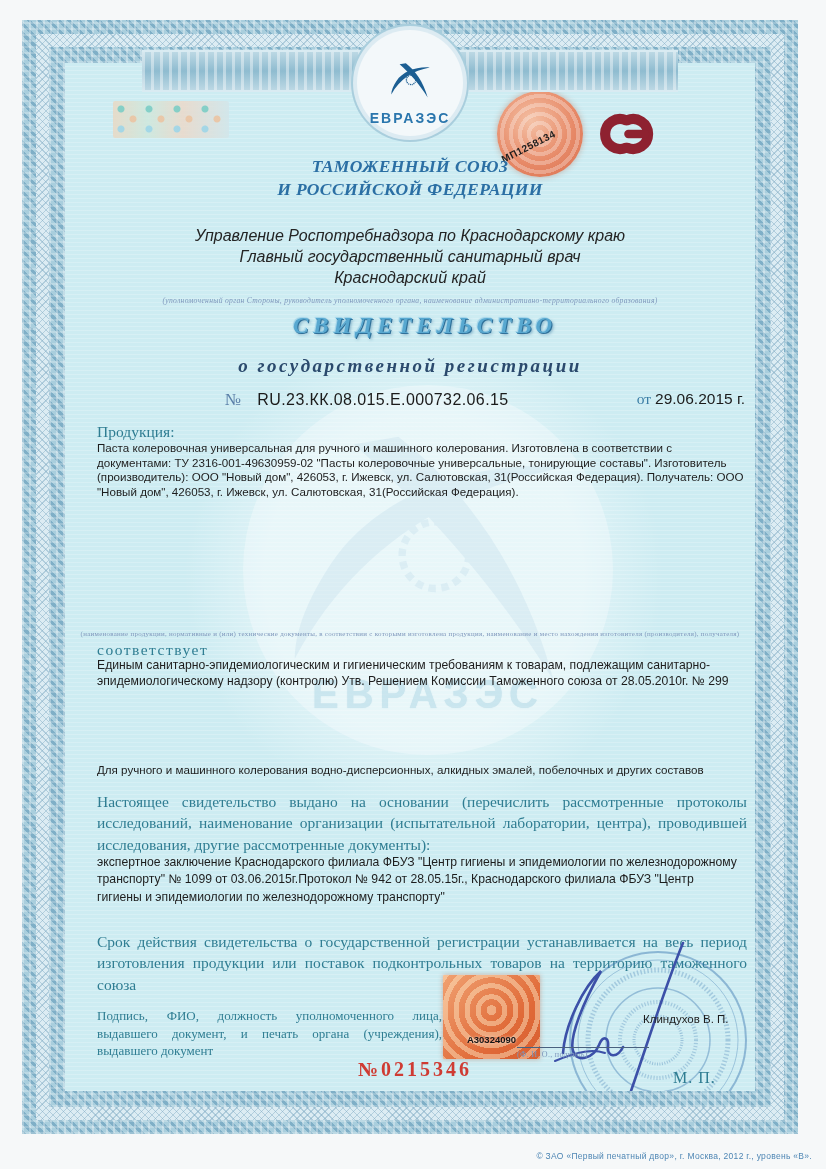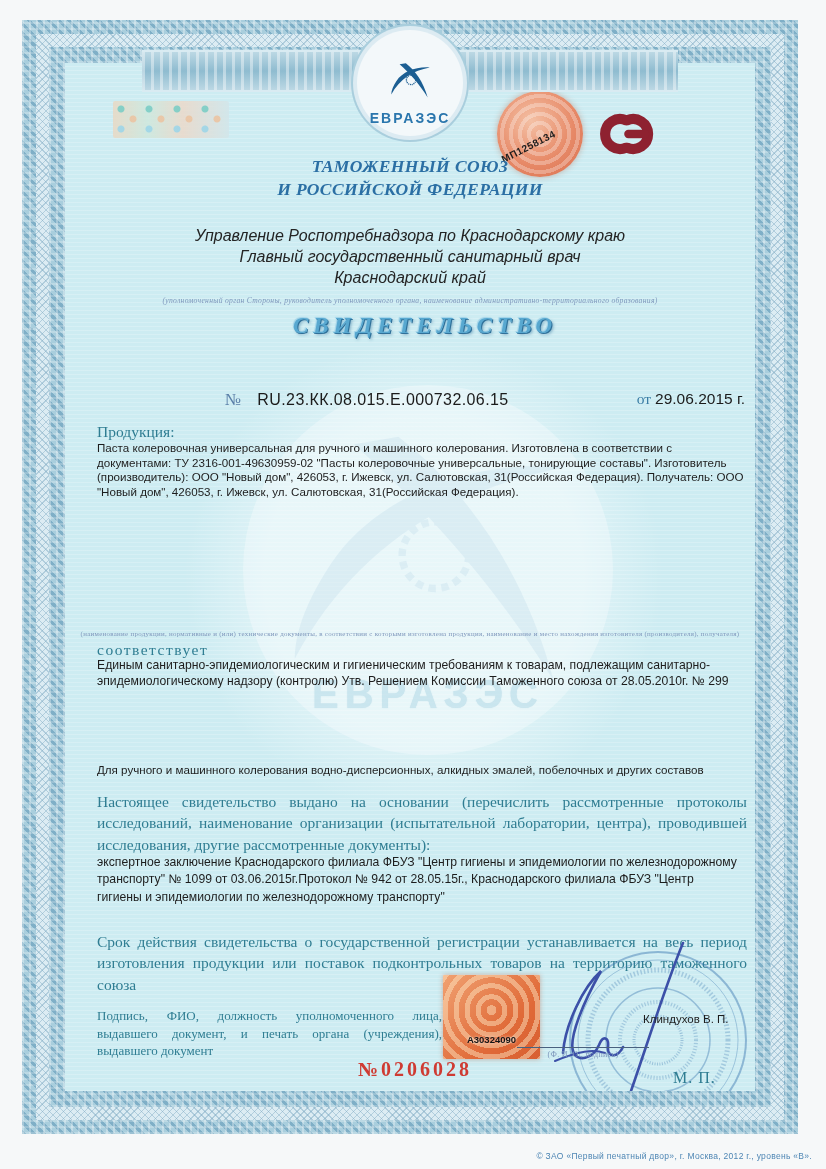--- a/index.html
+++ b/index.html
@@ -130,20 +130,21 @@
               <div>И РОССИЙСКОЙ ФЕДЕРАЦИИ</div>
             </div>
             <div class="abs ctr authority">
               <div>Управление Роспотребнадзора по Краснодарскому краю</div>
               <div>Главный государственный санитарный врач</div>
               <div>Краснодарский край</div>
             </div>
             <div class="abs ctr note" style="top:233px;">(уполномоченный орган Стороны, руководитель уполномоченного органа, наименование административно-территориального образования)</div>
 
             <div class="abs ctr title-main">СВИДЕТЕЛЬСТВО</div>
+            <div class="abs ctr title-sub">о государственной регистрации</div>
 
             <div class="abs" style="left:32px;top:327px;width:648px;text-align:center;">
               <span class="num-label">№</span>
               <span class="num-value" style="margin-left:12px;">RU.23.КК.08.015.Е.000732.06.15</span>
               <span style="float:right;">
                 <span class="date-label">от</span>
                 <span class="date-value">29.06.2015 г.</span>
               </span>
             </div>
 
@@ -179,23 +180,23 @@
 
             <svg class="abs" style="left:470px;top:878px;" width="170" height="160" viewBox="0 0 170 160">
               <path d="M28,112 C30,84 48,46 66,30 C48,62 34,96 38,110 C42,122 58,118 64,104 C68,94 74,96 73,106 C72,116 82,118 88,106" fill="none" stroke="#3c50a8" stroke-width="2.6" stroke-linecap="round"></path>
               <path d="M96,150 C112,104 132,40 148,2" fill="none" stroke="#3c50a8" stroke-width="2.6" stroke-linecap="round"></path>
               <path d="M20,120 C44,110 58,108 70,112" fill="none" stroke="#3c50a8" stroke-width="2" stroke-linecap="round"></path>
             </svg>
 
             <div class="abs black-sans" style="left:578px;top:950px;font-size:11.5px;">Клиндухов В. П.</div>
 
             <div class="abs sig-line" style="left:452px;top:984px;width:132px;"></div>
-            <div class="abs note" style="left:452px;top:987px;width:132px;text-align:center;font-size:8px;">(Ф. И. О., подпись)</div>
-
-            <div class="abs serial" style="left:230px;top:995px;width:240px;text-align:center;">№0206028</div>
+            <div class="abs note" style="left:452px;top:987px;width:132px;text-align:left;font-size:8px;">(Ф. И. О., подпись)</div>
+
+            <div class="abs serial" style="left:230px;top:995px;width:240px;text-align:center;">№0215346</div>
 
             <div class="abs mp" style="left:608px;top:1006px;">М. П.</div>
 
           </div>
         </div>
       </div>
     </div>
 
     <div class="abs logo-ribbon"></div>
     <div class="abs logo-circle">

